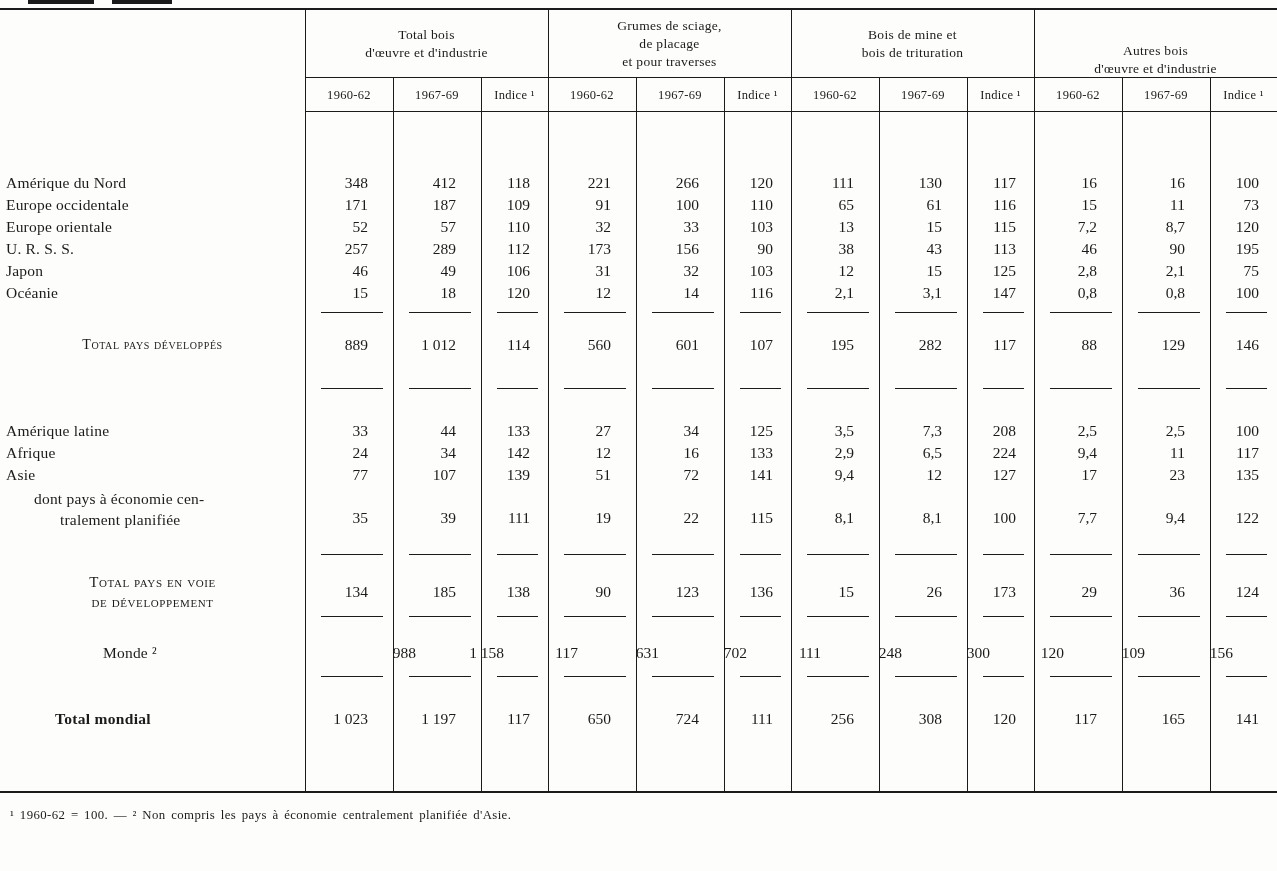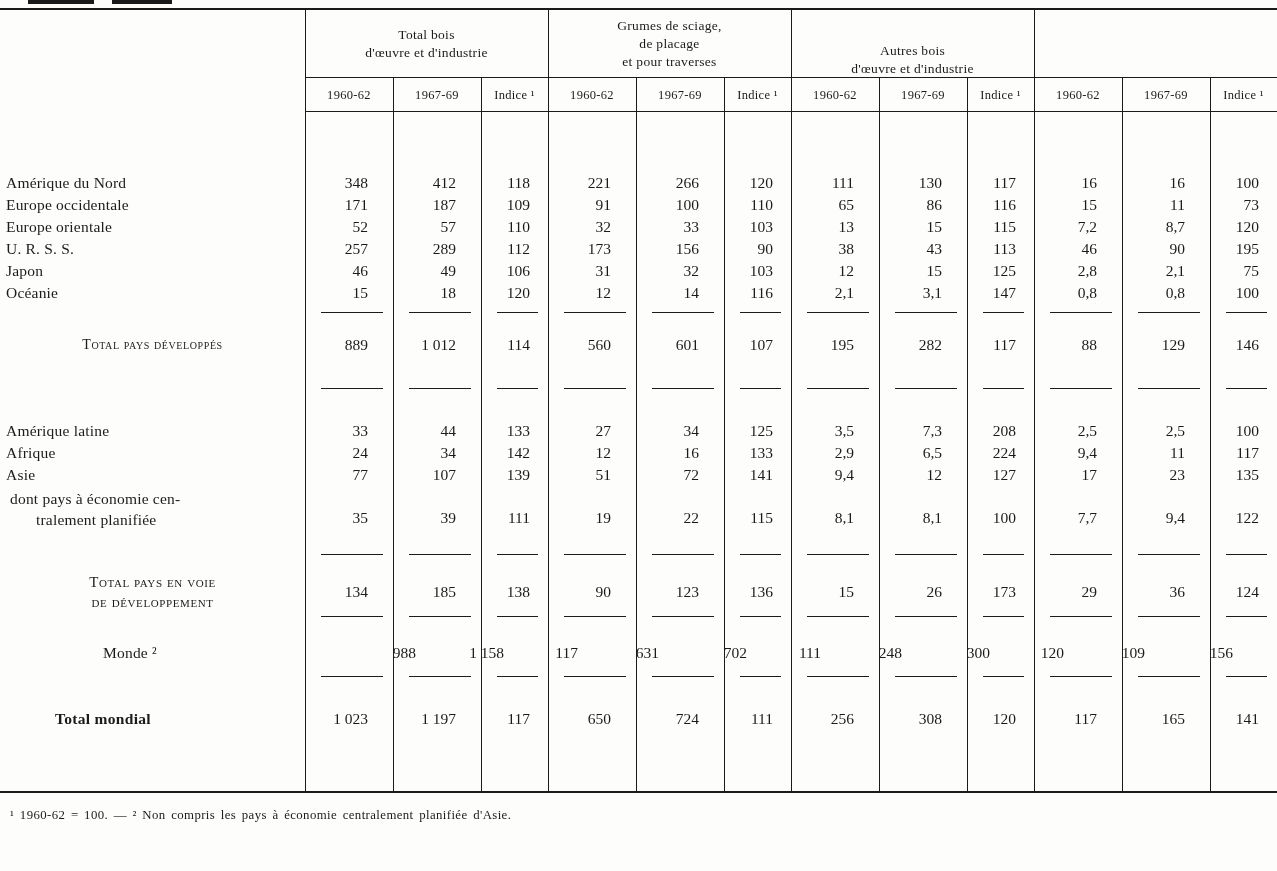--- a/index.html
+++ b/index.html
@@ -51,21 +51,21 @@
 
   .trow.total { height:26px; line-height:26px; }
   .total .rlabel {
     padding-left:0; text-align:center;
     font-variant:small-caps; font-size:14px; letter-spacing:.6px;
   }
 
   .trow.sub { height:46px; line-height:21px; }
   .sub .rlabel {
     align-self:end; white-space:pre-line;
-    padding-left:36px; text-indent:-26px; padding-bottom:2px;
+    padding-left:60px; text-indent:-26px; padding-bottom:2px;
   }
   .sub .val { display:flex; align-items:flex-end; justify-content:flex-end; padding-bottom:4px; }
 
   .trow.total2 { height:48px; line-height:20px; }
   .total2 .rlabel {
     align-self:center; text-align:center; white-space:pre-line;
     font-variant:small-caps; font-size:15px; letter-spacing:.6px; padding-left:0;
   }
   .total2 .val { display:flex; align-items:center; justify-content:flex-end; }
 
@@ -97,20 +97,22 @@
   <div class="hrule" id="bottom-rule"></div>
 
   <div id="table">
     <div id="header-groups" class="grid-cols">
         <div class="cell"></div>
         <div class="cell group-title" style="grid-column: span 3;">Total bois
 d'œuvre et d'industrie</div>
         <div class="cell group-title" style="grid-column: span 3;">Grumes de sciage,
 de placage
 et pour traverses</div>
+        <div class="cell group-title" style="grid-column: span 3;">Bois de mine et
+bois de trituration</div>
         <div class="cell group-title" style="grid-column: span 3; margin-top: 31px;">Autres bois
 d'œuvre et d'industrie</div>
       </div>
     <div id="subheader-row" class="grid-cols">
         <div class="cell"></div>
         <div class="cell subhead">1960-62</div>
         <div class="cell subhead">1967-69</div>
         <div class="cell subhead">Indice ¹</div>
         <div class="cell subhead">1960-62</div>
         <div class="cell subhead">1967-69</div>
@@ -141,21 +143,21 @@
         </div>
         <div class="trow grid-cols data">
           <div class="cell rlabel">Europe occidentale</div>
           <div class="cell val year">171</div>
           <div class="cell val year">187</div>
           <div class="cell val indice">109</div>
           <div class="cell val year">91</div>
           <div class="cell val year">100</div>
           <div class="cell val indice">110</div>
           <div class="cell val year">65</div>
-          <div class="cell val year">86</div>
+          <div class="cell val year">61</div>
           <div class="cell val indice">116</div>
           <div class="cell val year">15</div>
           <div class="cell val year">11</div>
           <div class="cell val indice">73</div>
         </div>
         <div class="trow grid-cols data">
           <div class="cell rlabel">Europe orientale</div>
           <div class="cell val year">52</div>
           <div class="cell val year">57</div>
           <div class="cell val indice">110</div>

